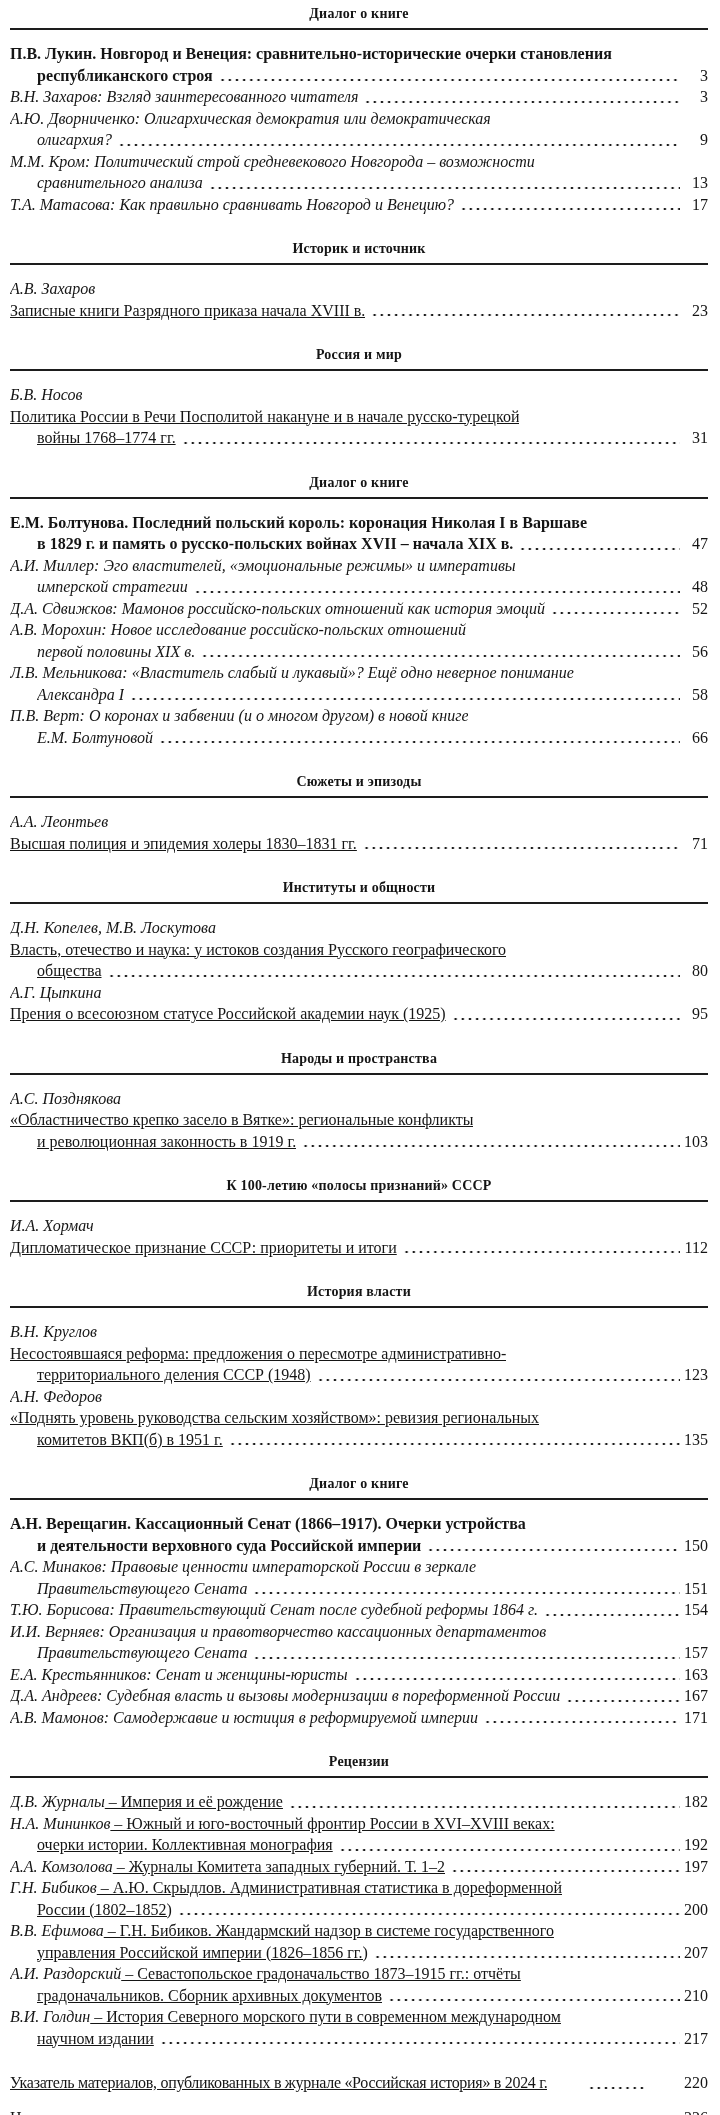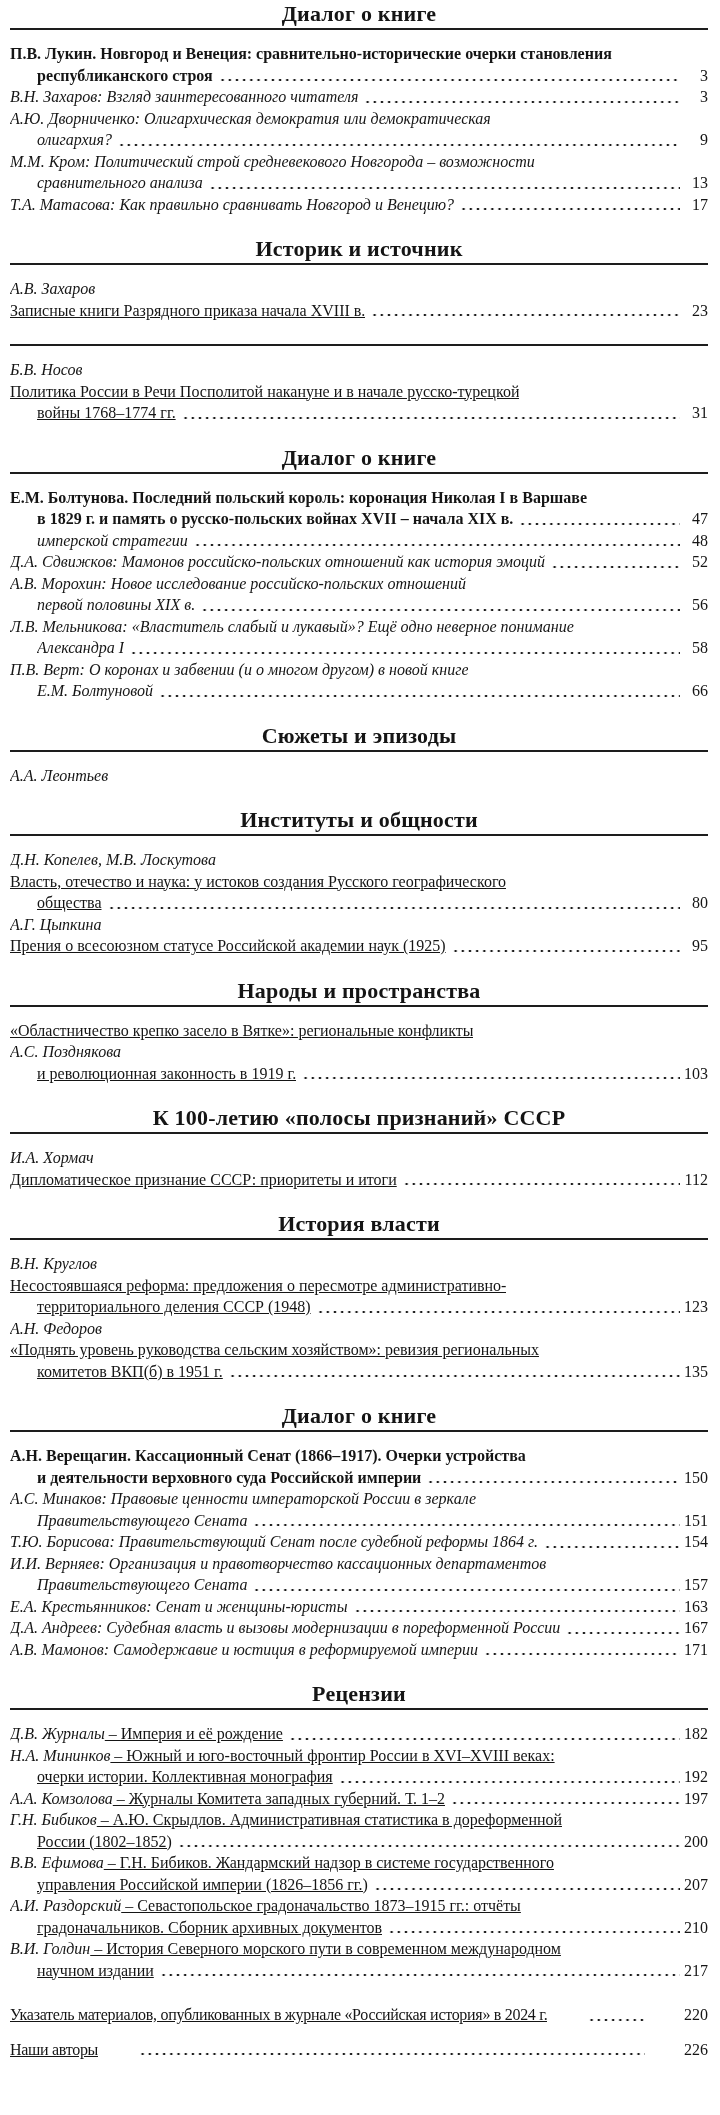--- a/index.html
+++ b/index.html
@@ -20,21 +20,21 @@
     width: 720px;
     height: 2115px;
     padding: 3px 12px 0 10px;
     background: #ffffff;
   }
   .section { margin-top: 23px; }
   .section.first { margin-top: 0; }
   .section-header {
     text-align: center;
     font-weight: 700;
-    font-size: 22px;
+    font-size: 14px;
     line-height: 22px;
     letter-spacing: 0.2px;
     margin: 0 0 3px 0;
   }
   .section-rule {
     border: 0;
     border-top: 2.5px solid #1d1d1d;
     margin: 0 0 13px 0;
     height: 0;
   }
@@ -121,20 +121,21 @@
         <div class="toc-line">
           <span class="txt"><span class="seg-italic">А.В. Захаров</span></span>
         </div>
         <div class="toc-line">
           <span class="txt"><span class="seg-regular">Записные книги Разрядного приказа начала XVIII в.</span></span>
           <span class="dots"></span>
           <span class="page-num">23</span>
         </div>
       </div>
       <div class="section">
+        <div class="section-header">Россия и мир</div>
         <div class="section-rule"></div>
         <div class="toc-line">
           <span class="txt"><span class="seg-italic">Б.В. Носов</span></span>
         </div>
         <div class="toc-line">
           <span class="txt"><span class="seg-regular">Политика России в Речи Посполитой накануне и в начале русско-турецкой</span></span>
         </div>
         <div class="toc-line indent">
           <span class="txt"><span class="seg-regular">войны 1768–1774 гг.</span></span>
           <span class="dots"></span>
@@ -145,20 +146,23 @@
         <div class="section-header">Диалог о книге</div>
         <div class="section-rule"></div>
         <div class="toc-line">
           <span class="txt"><span class="seg-bold">Е.М. Болтунова. Последний польский король: коронация Николая I в Варшаве</span></span>
         </div>
         <div class="toc-line indent">
           <span class="txt"><span class="seg-bold">в 1829 г. и память о русско-польских войнах XVII – начала XIX в.</span></span>
           <span class="dots"></span>
           <span class="page-num">47</span>
         </div>
+        <div class="toc-line">
+          <span class="txt"><span class="seg-italic">А.И. Миллер: Эго властителей, «эмоциональные режимы» и императивы</span></span>
+        </div>
         <div class="toc-line indent">
           <span class="txt"><span class="seg-italic">имперской стратегии</span></span>
           <span class="dots"></span>
           <span class="page-num">48</span>
         </div>
         <div class="toc-line">
           <span class="txt"><span class="seg-italic">Д.А. Сдвижков: Мамонов российско-польских отношений как история эмоций</span></span>
           <span class="dots"></span>
           <span class="page-num">52</span>
         </div>
@@ -186,20 +190,25 @@
           <span class="dots"></span>
           <span class="page-num">66</span>
         </div>
       </div>
       <div class="section">
         <div class="section-header">Сюжеты и эпизоды</div>
         <div class="section-rule"></div>
         <div class="toc-line">
           <span class="txt"><span class="seg-italic">А.А. Леонтьев</span></span>
         </div>
+        <div class="toc-line">
+          <span class="txt"><span class="seg-regular">Высшая полиция и эпидемия холеры 1830–1831 гг.</span></span>
+          <span class="dots"></span>
+          <span class="page-num">71</span>
+        </div>
       </div>
       <div class="section">
         <div class="section-header">Институты и общности</div>
         <div class="section-rule"></div>
         <div class="toc-line">
           <span class="txt"><span class="seg-italic">Д.Н. Копелев, М.В. Лоскутова</span></span>
         </div>
         <div class="toc-line">
           <span class="txt"><span class="seg-regular">Власть, отечество и наука: у истоков создания Русского географического</span></span>
         </div>
@@ -214,24 +223,24 @@
         <div class="toc-line">
           <span class="txt"><span class="seg-regular">Прения о всесоюзном статусе Российской академии наук (1925)</span></span>
           <span class="dots"></span>
           <span class="page-num">95</span>
         </div>
       </div>
       <div class="section">
         <div class="section-header">Народы и пространства</div>
         <div class="section-rule"></div>
         <div class="toc-line">
+          <span class="txt"><span class="seg-italic">А.С. Позднякова</span></span>
+        </div>
+        <div class="toc-line">
           <span class="txt"><span class="seg-regular">«Областничество крепко засело в Вятке»: региональные конфликты</span></span>
-        </div>
-        <div class="toc-line">
-          <span class="txt"><span class="seg-italic">А.С. Позднякова</span></span>
         </div>
         <div class="toc-line indent">
           <span class="txt"><span class="seg-regular">и революционная законность в 1919 г.</span></span>
           <span class="dots"></span>
           <span class="page-num">103</span>
         </div>
       </div>
       <div class="section">
         <div class="section-header">К 100-летию «полосы признаний» СССР</div>
         <div class="section-rule"></div>

